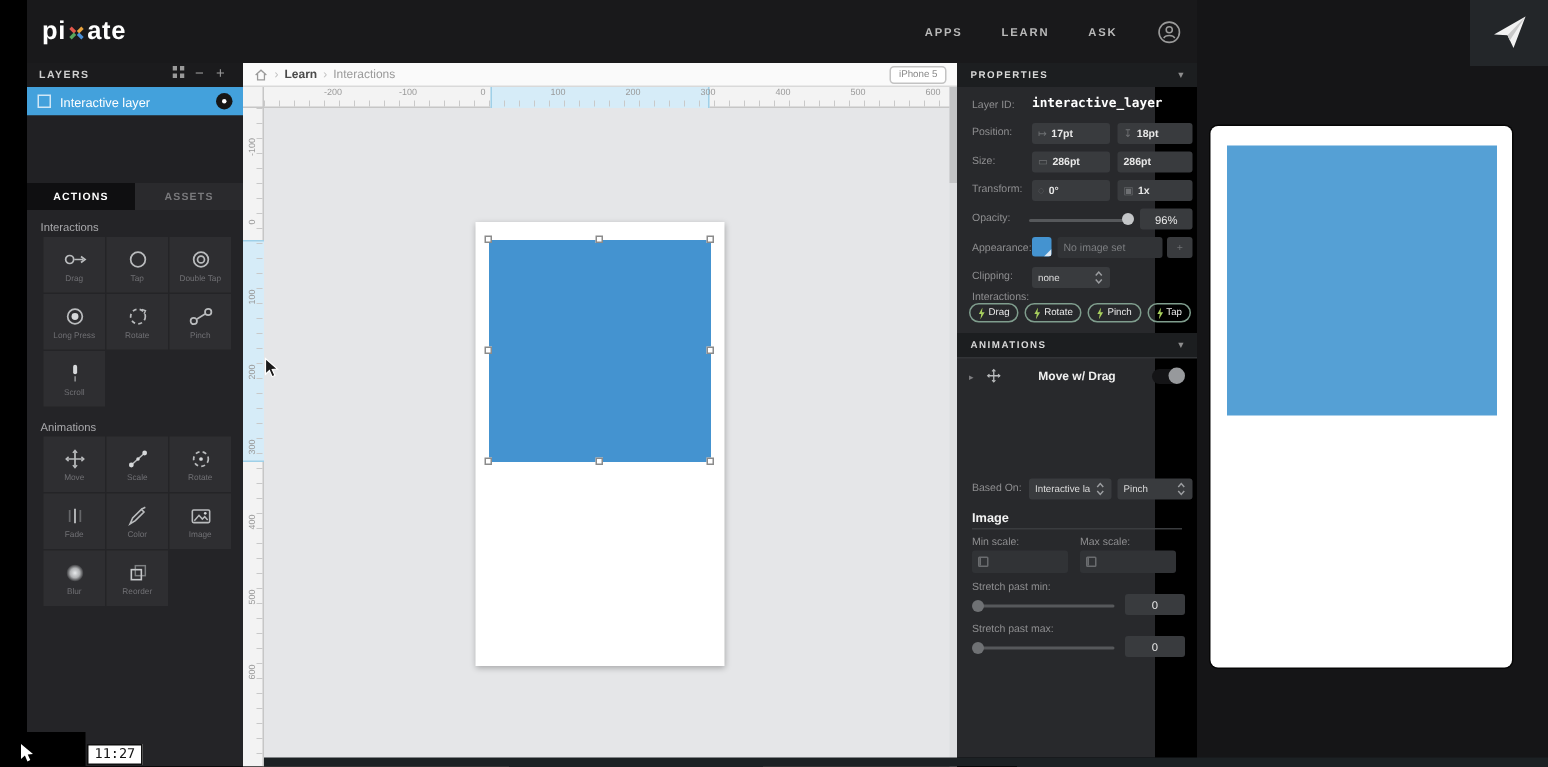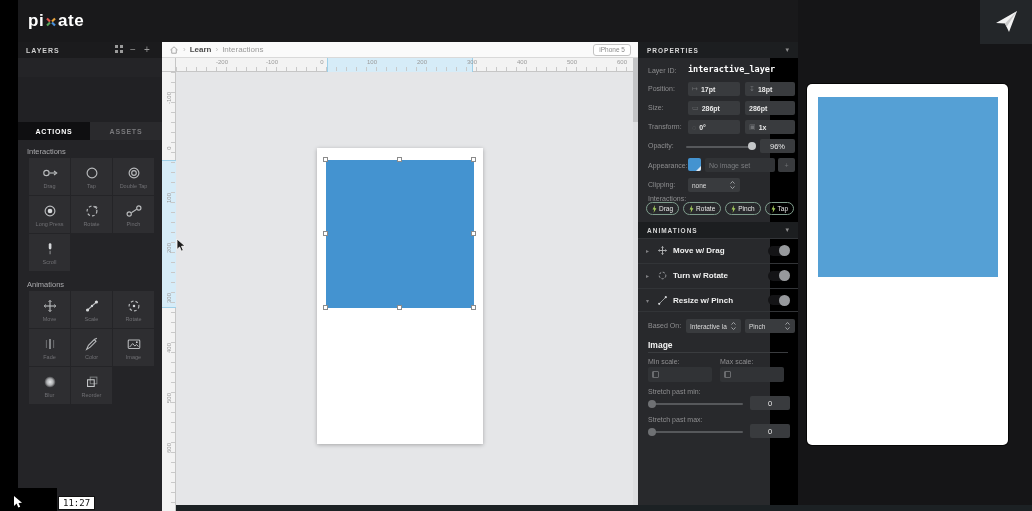--- a/index.html
+++ b/index.html
@@ -99,21 +99,21 @@
         display:flex; align-items:center; padding:0 4px; cursor:pointer; }
   .dropdown .v { color:#dcdcdc; font-size:6.5px; flex:1; white-space:nowrap; overflow:hidden; }
   .pill { display:inline-flex; align-items:center; gap:2px; border:1px solid #7f9d8d;
         border-radius:8px; padding:1.5px 5px; cursor:pointer; }
   .pill .v { color:#e9e9e9; font-size:6.5px; }
   #tags-row { position:absolute; left:8px; top:160px; display:flex; gap:4px; }
 
   .anim-row { position:absolute; left:0; width:160px; height:24px; border-top:1px solid #323437;
         display:flex; align-items:center; padding:0 8px; gap:5px; cursor:pointer; }
   .anim-row .cv { color:#7e7e81; font-size:6px; width:6px; }
-  .anim-row .t { color:#f0f0f0; font-size:8px; font-weight:bold; flex:1; }
+  .anim-row .t { color:#f0f0f0; font-size:8px; font-weight:bold; flex:1;text-align:center; }
   .toggle { width:22px; height:10px; border-radius:5px; background:#141416; position:relative; }
   .toggle i { position:absolute; right:0; top:-0.5px; width:11px; height:11px;
         border-radius:50%; background:#97999c; }
   .limits-title { position:absolute; left:10px; color:#f2f2f2; font-size:8.5px; font-weight:bold; }
   .limits-rule { position:absolute; left:10px; width:140px; border-bottom:1px solid #3a3c3f; }
   .small-input { position:absolute; height:15px; background:#313336; border-radius:2px;
         display:flex; align-items:center; padding:0 4px; cursor:text; }
   .small-input .ic { width:7px; height:7px; border:1px solid #6a6c6f; border-radius:1px;
         background:linear-gradient(90deg,#6a6c6f 1px,transparent 1px); }
   .valbox { position:absolute; width:40px; height:14px; background:#393b3e; border-radius:2px;
@@ -145,38 +145,55 @@
   <div class="abs" id="topbar">
     <div class="abs logo">
       <span>pi</span>
         <svg width="12" height="12" viewBox="0 0 12 12" style="margin:2px 1px 0 1px;">
         <line x1="2" y1="2.5" x2="5" y2="5.5" stroke="#e2574c" stroke-width="2.2"></line>
         <line x1="10" y1="2.5" x2="7" y2="5.5" stroke="#e8a33d" stroke-width="2.2"></line>
         <line x1="2" y1="9.5" x2="5" y2="6.5" stroke="#58a55c" stroke-width="2.2"></line>
         <line x1="10" y1="9.5" x2="7" y2="6.5" stroke="#4a90d9" stroke-width="2.2"></line>
       </svg>
         <span>ate</span>
+    </div>
+    <div class="abs nav">
+      <span class="nav-item">APPS</span>
+      <span class="nav-item">LEARN</span>
+      <span class="nav-item">ASK</span>
+      <svg width="17" height="17" viewBox="0 0 20 20" style="cursor:pointer;">
+        <circle cx="10" cy="10" r="8" fill="none" stroke="#9a9a9a" stroke-width="1.3"></circle>
+        <circle cx="10" cy="8" r="2.4" fill="none" stroke="#9a9a9a" stroke-width="1.2"></circle>
+        <path d="M5.7 14.6 C7 11.8 13 11.8 14.3 14.6" fill="none" stroke="#9a9a9a" stroke-width="1.2"></path>
+      </svg>
     </div>
   </div>
 
   <div class="abs" id="sidebar">
     <div class="abs" id="layers-header">
       <span class="t">LAYERS</span>
       <span class="hdr-ic">
         <svg width="8" height="8" viewBox="0 0 8 8">
             <rect x="0" y="0" width="3" height="3" fill="#9a9a9a"></rect>
             <rect x="5" y="0" width="3" height="3" fill="#9a9a9a"></rect>
             <rect x="0" y="5" width="3" height="3" fill="#9a9a9a"></rect>
             <rect x="5" y="5" width="3" height="3" fill="#9a9a9a"></rect>
           </svg>
       </span>
       <span class="hdr-ic">−</span>
       <span class="hdr-ic">+</span>
     </div>
 
+    <div class="abs" id="layer-row">
+      <span class="layer-check"></span>
+      <span class="name">Interactive layer</span>
+      <span class="vis-dot">
+          <i></i>
+        </span>
+    </div>
     <div class="abs" id="layers-empty"></div>
 
     <div class="abs" id="tabbar">
       <div class="tab active">ACTIONS</div>
       <div class="tab idle">ASSETS</div>
     </div>
 
     <div class="abs sect-title" style="left:9px; top:105px;">Interactions</div>
 
     <div class="abs tile-grid" style="left:11px; top:116px;">
@@ -466,42 +483,20 @@
       <svg width="11" height="11" viewBox="0 0 20 20">
           <line x1="10" y1="3" x2="10" y2="17" stroke="#b9bbbd" stroke-width="1.6"></line>
           <line x1="3" y1="10" x2="17" y2="10" stroke="#b9bbbd" stroke-width="1.6"></line>
           <path d="M8 4.8 L10 2.6 L12 4.8 M8 15.2 L10 17.4 L12 15.2 M4.8 8 L2.6 10 L4.8 12 M15.2 8 L17.4 10 L15.2 12" fill="none" stroke="#b9bbbd" stroke-width="1.4"></path>
         </svg>
       <span class="t">Move w/ Drag</span>
       <span class="toggle">
           <i></i>
         </span>
     </div>
-    <div class="anim-row" style="top:221px;">
-      <span class="cv">▸</span>
-      <svg width="11" height="11" viewBox="0 0 20 20">
-          <circle cx="10" cy="10" r="6" fill="none" stroke="#b9bbbd" stroke-width="1.5" stroke-dasharray="4 3"></circle>
-        </svg>
-      <span class="t">Turn w/ Rotate</span>
-      <span class="toggle">
-          <i></i>
-        </span>
-    </div>
-    <div class="anim-row" style="top:246px; border-bottom:1px solid #323437;">
-      <span class="cv">▾</span>
-      <svg width="11" height="11" viewBox="0 0 20 20">
-          <line x1="4" y1="16" x2="16" y2="4" stroke="#b9bbbd" stroke-width="1.4"></line>
-          <circle cx="4" cy="16" r="2" fill="#d6d8da"></circle>
-          <circle cx="16" cy="4" r="2" fill="#d6d8da"></circle>
-        </svg>
-      <span class="t">Resize w/ Pinch</span>
-      <span class="toggle">
-          <i></i>
-        </span>
-    </div>
 
     <span class="plabel" style="top:280px;">Based On:</span>
     <div class="dropdown" style="left:48px; top:277px; width:55px;">
       <span class="v">Interactive la</span>
       <svg width="7" height="10" viewBox="0 0 7 10">
           <path d="M1.5 3.6 L3.5 1.4 L5.5 3.6 M1.5 6.4 L3.5 8.6 L5.5 6.4" fill="none" stroke="#9c9ea1" stroke-width="1"></path>
         </svg>
     </div>
     <div class="dropdown" style="left:107px; top:277px; width:50px;">
       <span class="v">Pinch</span>

